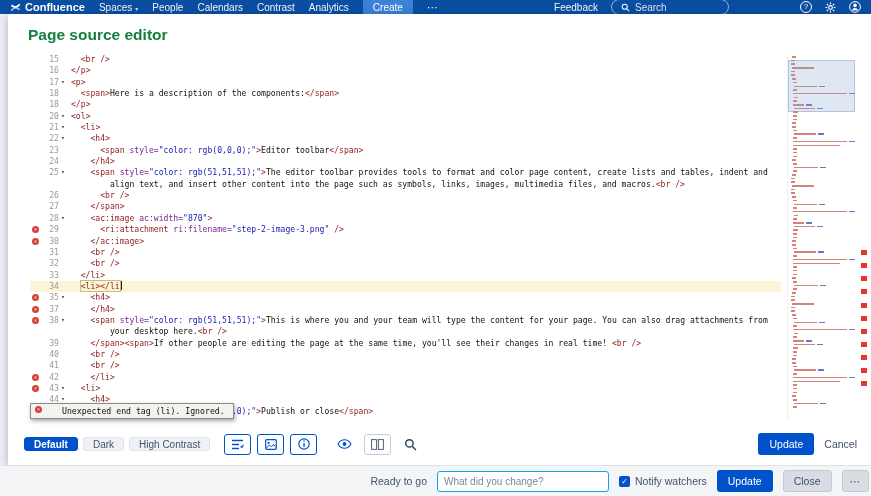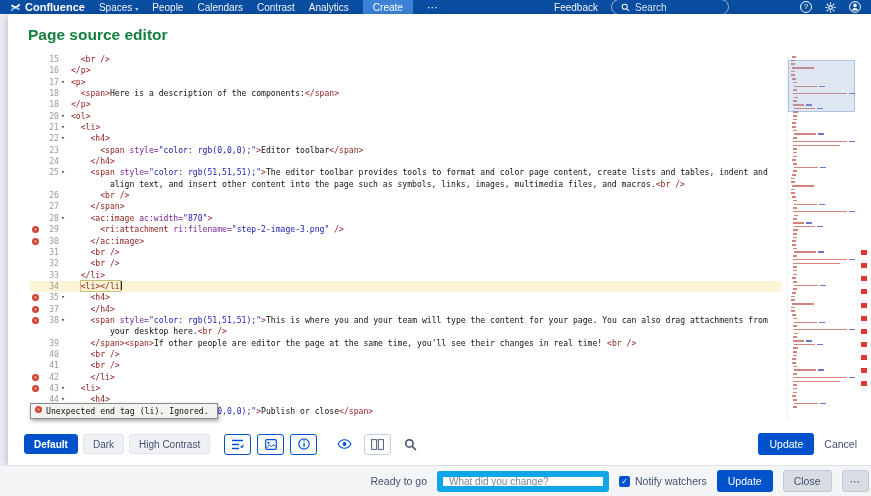--- a/index.html
+++ b/index.html
@@ -28,44 +28,44 @@
 .g-num{width:18px;flex:none;text-align:right;color:#999}
 .g-fold{width:12px;flex:none;color:#555;font-size:6.5px;padding-left:2px}
 .code{flex:1;white-space:pre-wrap;overflow-wrap:break-word;padding-left:8ch;text-indent:-8ch;color:#111}
 .tg{color:#8f1d1d}
 .at{color:#7a2399}
 .st{color:#1a1ab5}
 .tx{color:#111}
 .selbox{outline:1px solid #c9bd7a}
 .cursor{display:inline-block;width:1px;height:9px;background:#222;margin-left:1px;vertical-align:-1px}
 
-.tooltip{position:absolute;left:22px;top:351px;background:#f2f2ef;border:1px solid #8a8a8a;box-shadow:1px 2px 4px rgba(0,0,0,.35);padding:2px 8px 2px 4px;display:flex;gap:4px;font-family:"DejaVu Sans Mono",monospace;font-size:8.2px;color:#111;z-index:6;white-space:nowrap}
+.tooltip{position:absolute;left:22px;top:351px;background:#f2f2ef;border:1px solid #8a8a8a;box-shadow:1px 2px 4px rgba(0,0,0,.35);padding:2px 8px 2px 4px;display:flex;gap:20px;font-family:"DejaVu Sans Mono",monospace;font-size:8.2px;color:#111;z-index:6;white-space:nowrap}
 .tooltip .errdot{width:7px;height:7px;border-radius:50%;background:#d04437;color:#fff;font-size:5px;line-height:7px;text-align:center;flex:none}
 
 .minimap{position:absolute;top:4px;right:16px;width:68px;bottom:6px;overflow:hidden;border-left:1px solid #f0f0f0;padding-left:3px}
 .mm-view{position:absolute;left:0;right:0;top:4px;height:52px;background:rgba(140,170,210,.28);border:1px solid rgba(120,150,200,.45);z-index:2}
 .mm-row{display:flex;gap:2px;height:1.6px;margin-bottom:2.1px}
 .mm-row i{display:block;height:100%}
 .errstrip{position:absolute;right:3px;top:0;bottom:0;width:7px}
 .errstrip i{position:absolute;left:0;width:6px;height:5px;background:#e0382e}
 
 .modal-toolbar{display:flex;align-items:center;gap:6px;padding:7px 14px 10px 16px;flex:none}
-.theme-btn{height:20px;padding:0 9px;border-radius:3px;background:#f0f1f4;border:1px solid #e1e4e9;color:#42526e;font-size:10px;cursor:pointer}
+.theme-btn{height:14px;padding:0 9px;border-radius:3px;background:#f0f1f4;border:1px solid #e1e4e9;color:#42526e;font-size:10px;cursor:pointer}
 .theme-btn.selected{background:#0052cc;border-color:#0052cc;color:#fff;font-weight:bold}
 .icon-btn{height:21px;min-width:27px;border:1px solid #0052cc;background:#fff;border-radius:3px;display:flex;align-items:center;justify-content:center;cursor:pointer}
 .icon-btn.plain{border-color:transparent}
 .icon-btn.gray{border-color:#c7cdd6}
 .grp{margin-left:8px}
 .spacer{flex:1}
 .update-btn{height:22px;padding:0 11px;background:#0052cc;color:#fff;border:none;border-radius:3px;font-size:10.5px;cursor:pointer}
 .cancel-btn{background:none;border:none;color:#42526e;font-size:10.5px;margin-left:4px;cursor:pointer}
 
 
 .pagebar{position:absolute;left:0;right:0;bottom:0;height:31px;background:#f4f5f7;border-top:1px solid #dfe1e6;display:flex;align-items:center;justify-content:flex-end;gap:10px;font-size:10.5px;color:#42526e;padding-right:14px;z-index:3}
-.comment-input{height:21px;width:172px;border:6px solid #0ea5e9;border-radius:3px;padding:0 6px;font-size:10px;color:#172b4d;background:#fff;font-family:"Liberation Sans",sans-serif}
+.comment-input{height:21px;width:172px;border:1px solid #0ea5e9;border-radius:3px;padding:0 6px;font-size:10px;color:#172b4d;background:#fff;font-family:"Liberation Sans",sans-serif}
 .comment-input::placeholder{color:#7a869a}
 .notify{display:flex;align-items:center;gap:5px}
 .checkbox{width:11px;height:11px;background:#0052cc;border-radius:2px;color:#fff;font-size:8px;line-height:11px;text-align:center;flex:none;cursor:pointer}
 .close-btn,.more-btn{height:22px;padding:0 10px;background:#d9dde3;border:1px solid #c4cad3;border-radius:3px;color:#42526e;font-size:10.5px;cursor:pointer}
 .more-btn{padding:0 7px;letter-spacing:1px;margin-right:-12px}
 </style>
 </head>
 <body>
 
 <div class="screen">
@@ -602,21 +602,21 @@
             <i>×</i>
           </span>
           <span class="g-num">38</span>
           <span class="g-fold">▾</span>
           <span class="code"><span class="tx">    </span><span class="tg">&lt;span</span> <span class="at">style=</span><span class="st">"color: rgb(51,51,51);"</span><span class="tg">&gt;</span><span class="tx">This is where you and your team will type the content for your page. You can also drag attachments from your desktop here.</span><span class="tg">&lt;br</span> <span class="tg">/&gt;</span></span>
         </div>
         <div class="row">
           <span class="g-err"></span>
           <span class="g-num">39</span>
           <span class="g-fold"></span>
-          <span class="code"><span class="tx">    </span><span class="tg">&lt;/span</span><span class="tg">&gt;</span><span class="tg">&lt;span</span><span class="tg">&gt;</span><span class="tx">If other people are editor the page at the same time, you'll see their changes in real time! </span><span class="tg">&lt;br</span> <span class="tg">/&gt;</span></span>
+          <span class="code"><span class="tx">    </span><span class="tg">&lt;/span</span><span class="tg">&gt;</span><span class="tg">&lt;span</span><span class="tg">&gt;</span><span class="tx">If other people are editing the page at the same time, you'll see their changes in real time! </span><span class="tg">&lt;br</span> <span class="tg">/&gt;</span></span>
         </div>
         <div class="row">
           <span class="g-err"></span>
           <span class="g-num">40</span>
           <span class="g-fold"></span>
           <span class="code"><span class="tx">    </span><span class="tg">&lt;br</span> <span class="tg">/&gt;</span></span>
         </div>
         <div class="row">
           <span class="g-err"></span>
           <span class="g-num">41</span>

